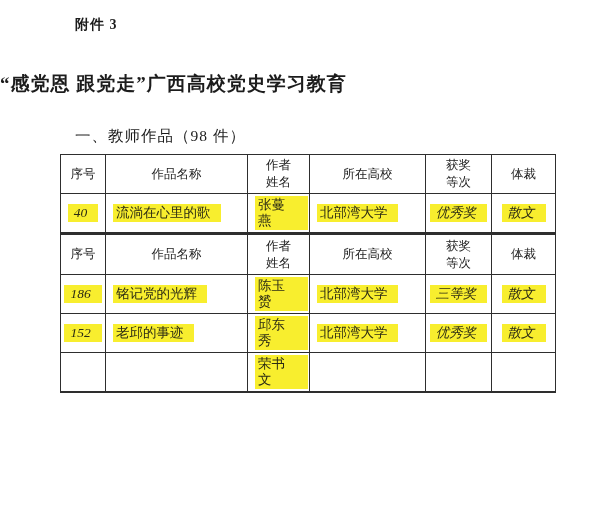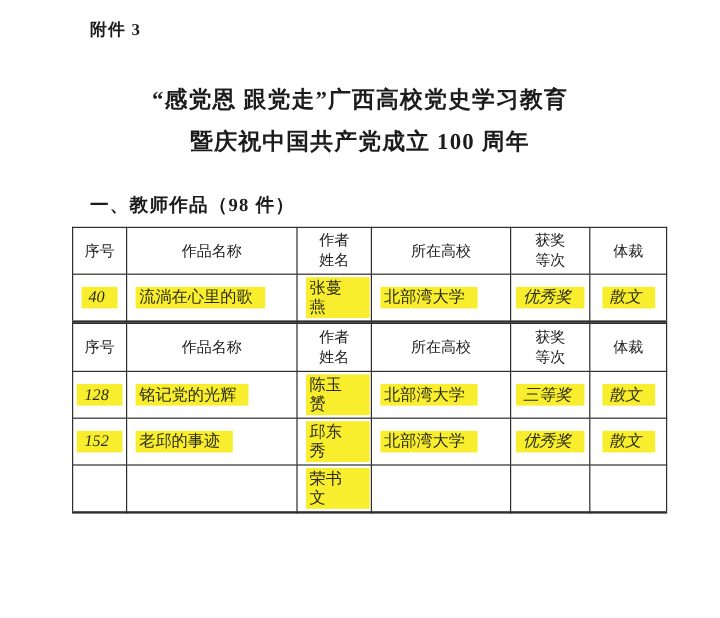--- a/index.html
+++ b/index.html
@@ -14,31 +14,31 @@
 
   .attachment {
     margin-left: 75px;
     font-size: 14px;
     font-weight: 600;
     letter-spacing: 1px;
   }
 
   .title-block {
     margin-top: 32px;
-    text-align: center;
+    text-align: left;
     font-weight: bold;
     font-size: 19px;
     line-height: 35px;
     letter-spacing: 1px;
   }
 
   .section-heading {
     margin: 25px 0 7px 75px;
     font-size: 15.5px;
-    font-weight: bold;
+    font-weight: normal;
     letter-spacing: 1px;
   }
   .section-heading.second { margin-top: 15px; }
 
   table.award-table {
     margin-left: 60px;
     width: 495px;
     border-collapse: collapse;
     table-layout: fixed;
     border: 1.5px solid #2e2e2e;
@@ -78,21 +78,20 @@
 </style>
 </head>
 <body>
 
 <div class="page">
 
   <div class="attachment">附件 3</div>
 
   <div class="title-block">
     <div>“感党恩 跟党走”广西高校党史学习教育</div>
-    <div>暨庆祝中国共产党成立 100 周年</div>
   </div>
 
   <div class="section-heading">一、教师作品（98 件）</div>
 
   <table class="award-table t1">
     <colgroup>
       <col style="width:45px">
         <col style="width:142px">
         <col style="width:62px">
       <col style="width:116px">
@@ -140,21 +139,21 @@
         <th>作者
 姓名</th>
         <th>所在高校</th>
         <th>获奖
 等次</th>
         <th>体裁</th>
       </tr>
     </thead>
     <tbody>
       <tr>
-        <td class="cell-center"><span class="hl">128</span></td>
+        <td class="cell-center"><span class="hl">186</span></td>
         <td class="cell-left"><span class="hl">铭记党的光辉</span></td>
         <td class="cell-left"><span class="hl">陈玉赟</span></td>
         <td class="cell-left"><span class="hl">北部湾大学</span></td>
         <td class="cell-center"><span class="hl">三等奖</span></td>
         <td class="cell-center"><span class="hl">散文</span></td>
       </tr>
       <tr>
         <td class="cell-center"><span class="hl">152</span></td>
         <td class="cell-left"><span class="hl">老邱的事迹</span></td>
         <td class="cell-left"><span class="hl">邱东秀</span></td>

